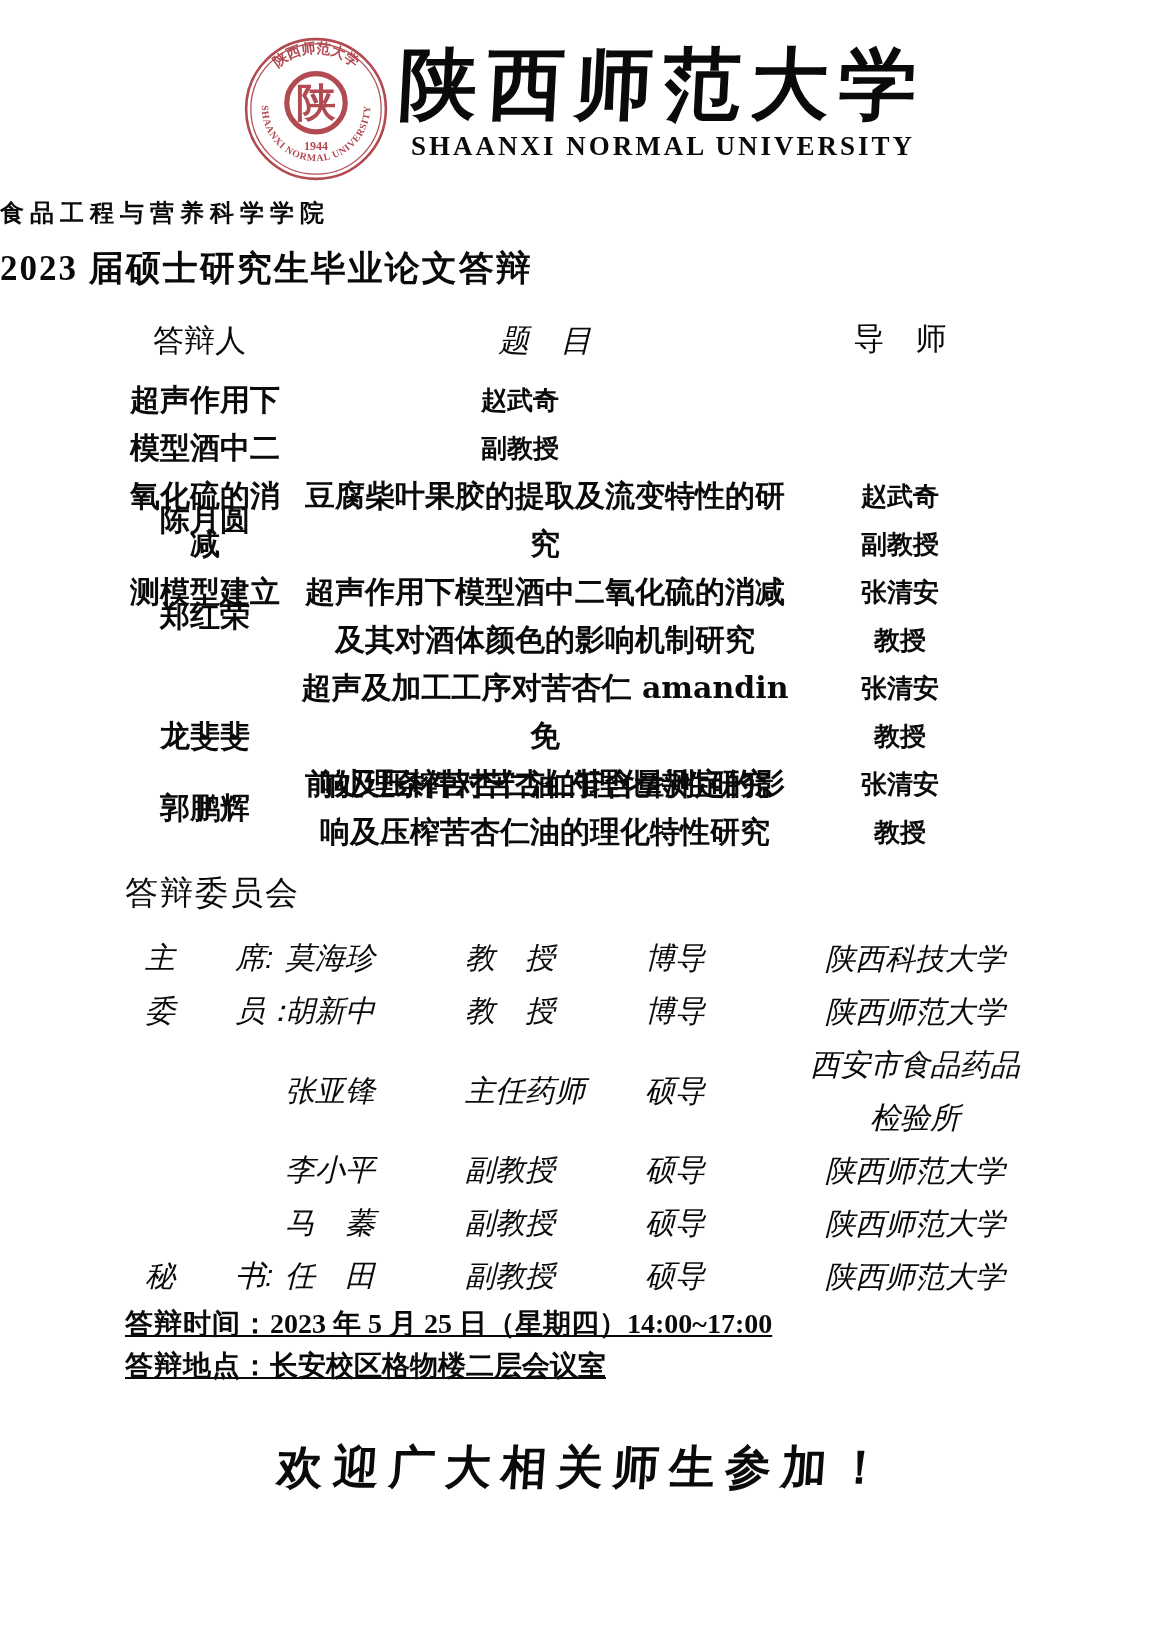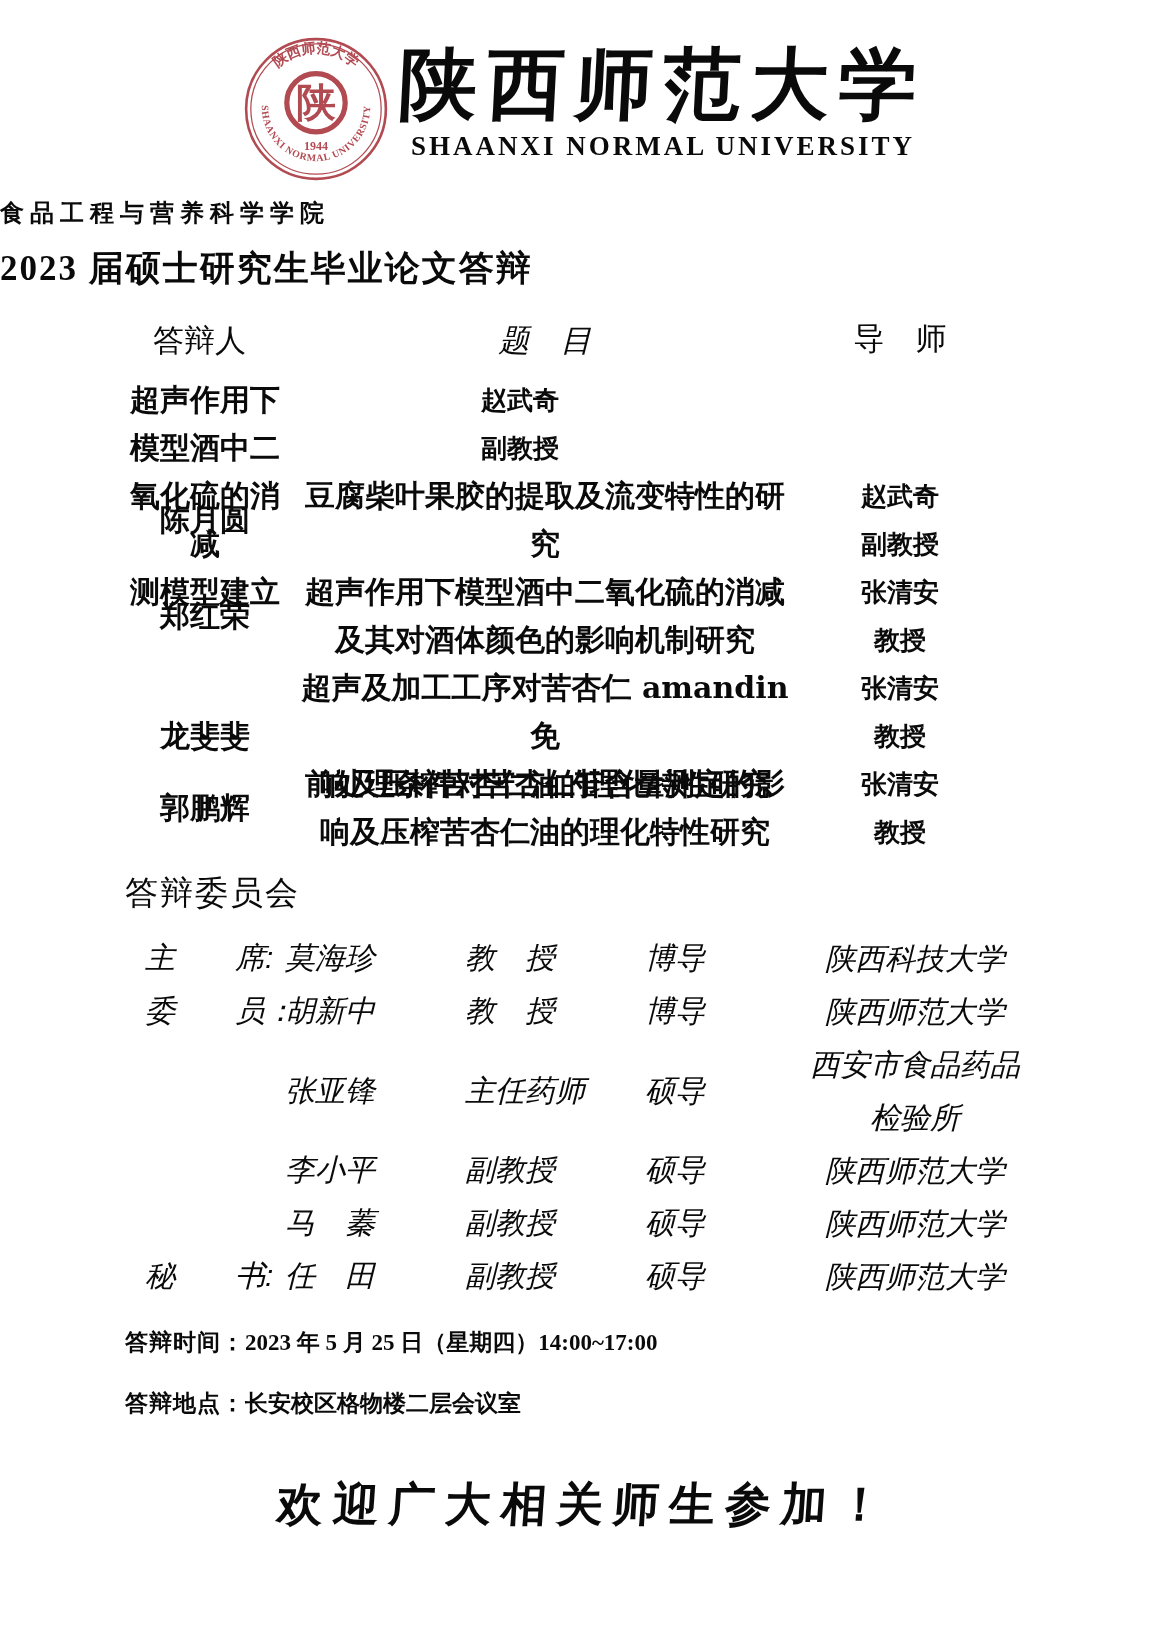--- a/index.html
+++ b/index.html
@@ -93,21 +93,21 @@
     grid-template-columns: 160px 180px 180px 140px 260px;
     min-height: 52px;
     align-items: center;
   }
   .crow .c-role { padding-left: 20px; white-space: nowrap; }
   .crow .c-cname, .crow .c-ctitle, .crow .c-ctype { text-align: left; }
   .crow .c-org { text-align: center; line-height: 53px; }
   .crow.tall { min-height: 106px; }
 
   
-  .meta-line { margin-top: 18px; font-size: 23px; line-height: 42px; font-weight: 700; }
+  .meta-line { font-size: 28px; line-height: 42px; font-weight: 700; text-decoration: underline; }
   .meta-line .label { letter-spacing: 1px; }
   .welcome {
     margin-top: 52px;
     text-align: center;
     font-size: 46px;
     line-height: 56px;
     letter-spacing: 10px;
     transform: skewX(-4deg);
   }
 </style>

